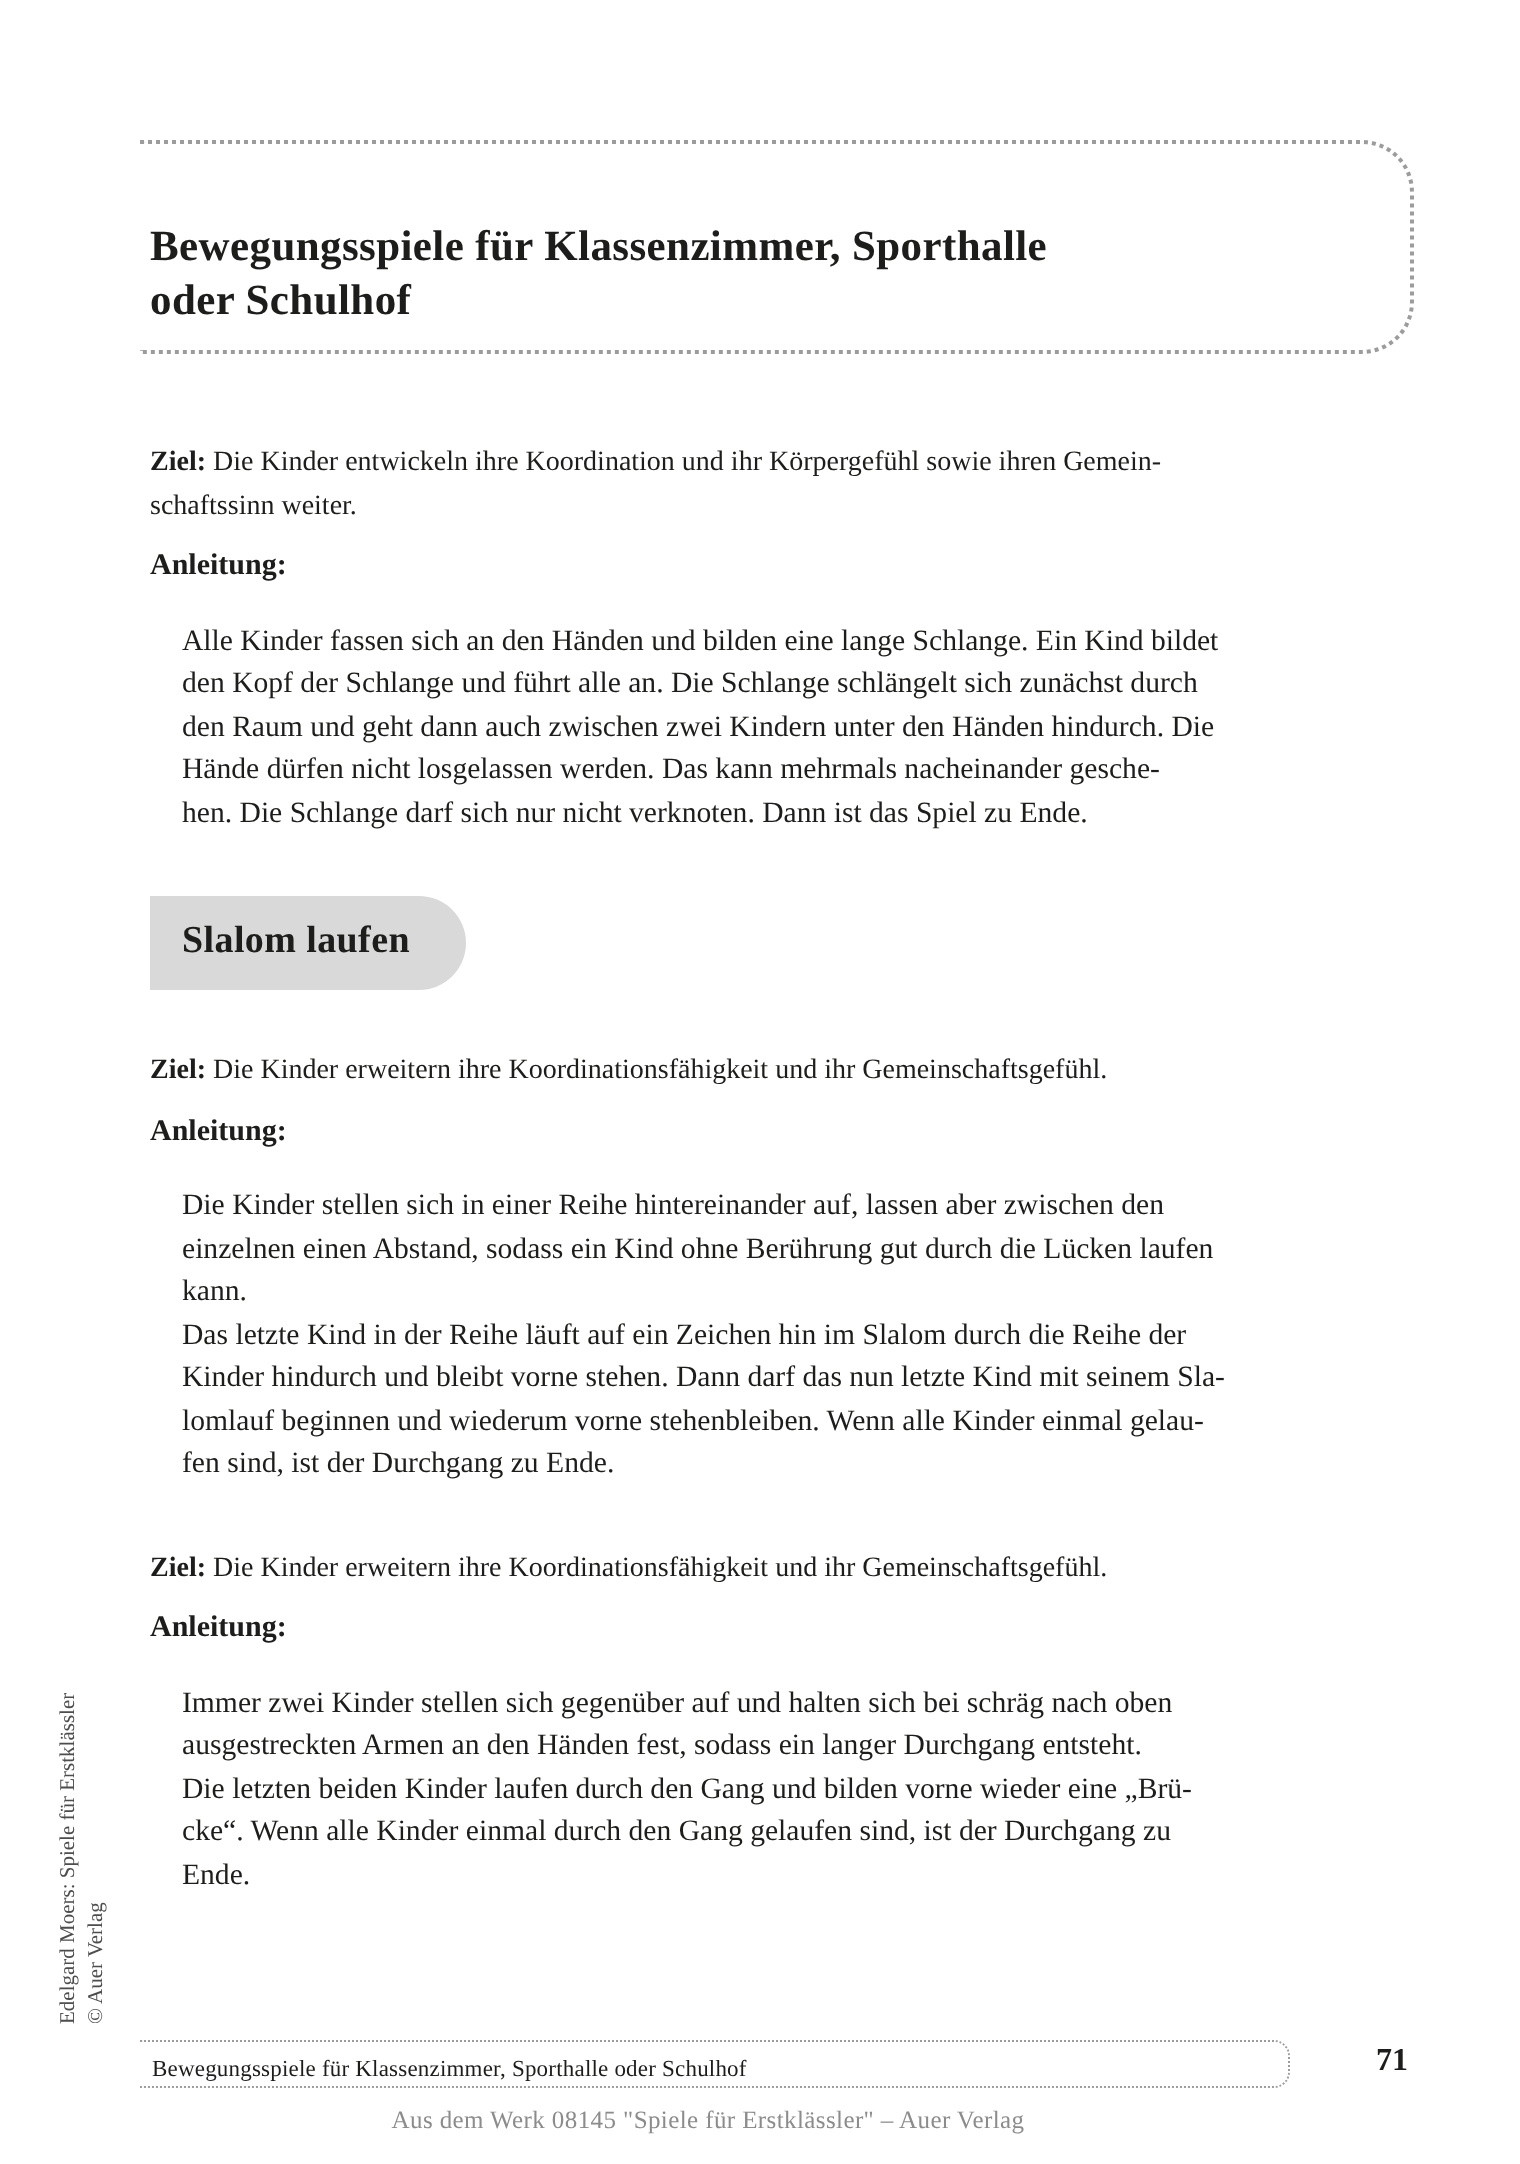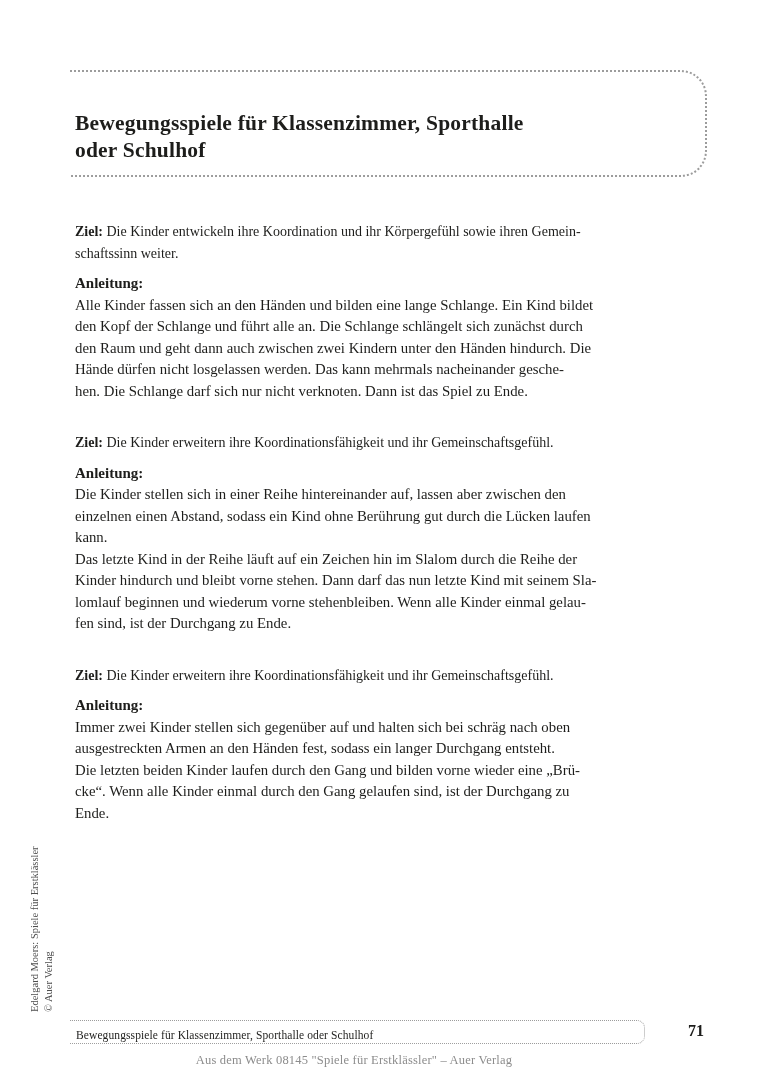--- a/index.html
+++ b/index.html
@@ -57,21 +57,21 @@
     white-space: pre-line;
   }
   .bold { font-weight: bold; }
   .anleitung-label {
     margin: 0;
     font-size: 15px;
     line-height: 21.5px;
     font-weight: bold;
   }
   .body-text {
-    margin: 0;
+    margin: 16px;
     font-size: 14.8px;
     line-height: 21.5px;
     white-space: pre-line;
   }
   .side-credit {
     position: absolute;
     left: 28px;
     top: 1012px;
     transform: rotate(-90deg);
     transform-origin: 0 0;
@@ -133,20 +133,21 @@
 schaftssinn weiter.</span></p>
       <p class="anleitung-label">Anleitung:</p>
       <p class="body-text">Alle Kinder fassen sich an den Händen und bilden eine lange Schlange. Ein Kind bildet
 den Kopf der Schlange und führt alle an. Die Schlange schlängelt sich zunächst durch
 den Raum und geht dann auch zwischen zwei Kindern unter den Händen hindurch. Die
 Hände dürfen nicht losgelassen werden. Das kann mehrmals nacheinander gesche-
 hen. Die Schlange darf sich nur nicht verknoten. Dann ist das Spiel zu Ende.</p>
     </div>
 
     <div class="section sec2">
+      <div class="sec-head"><span>Slalom laufen</span></div>
       <p class="ziel"><span class="bold">Ziel:</span> <span>Die Kinder erweitern ihre Koordinationsfähigkeit und ihr Gemeinschaftsgefühl.</span></p>
       <p class="anleitung-label">Anleitung:</p>
       <p class="body-text">Die Kinder stellen sich in einer Reihe hintereinander auf, lassen aber zwischen den
 einzelnen einen Abstand, sodass ein Kind ohne Berührung gut durch die Lücken laufen
 kann.
 Das letzte Kind in der Reihe läuft auf ein Zeichen hin im Slalom durch die Reihe der
 Kinder hindurch und bleibt vorne stehen. Dann darf das nun letzte Kind mit seinem Sla-
 lomlauf beginnen und wiederum vorne stehenbleiben. Wenn alle Kinder einmal gelau-
 fen sind, ist der Durchgang zu Ende.</p>
     </div>

